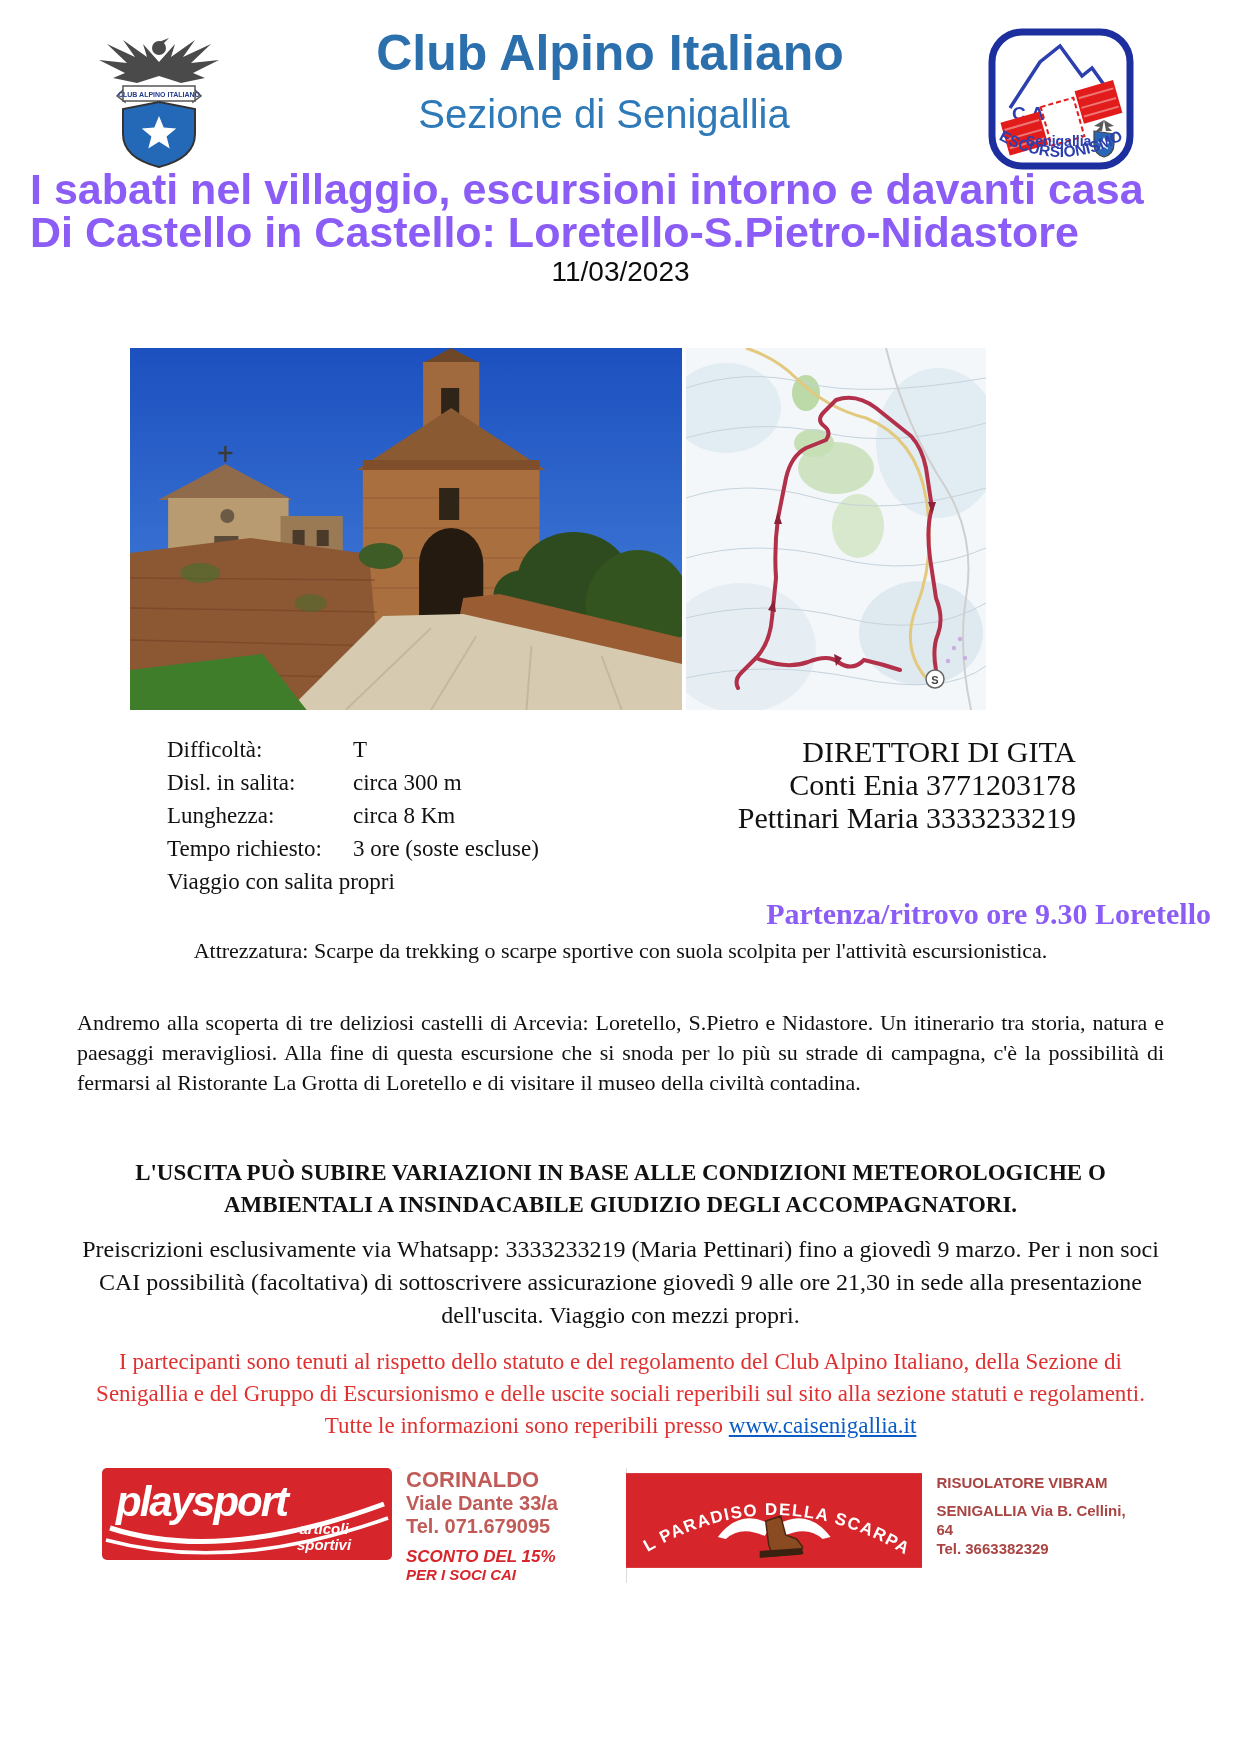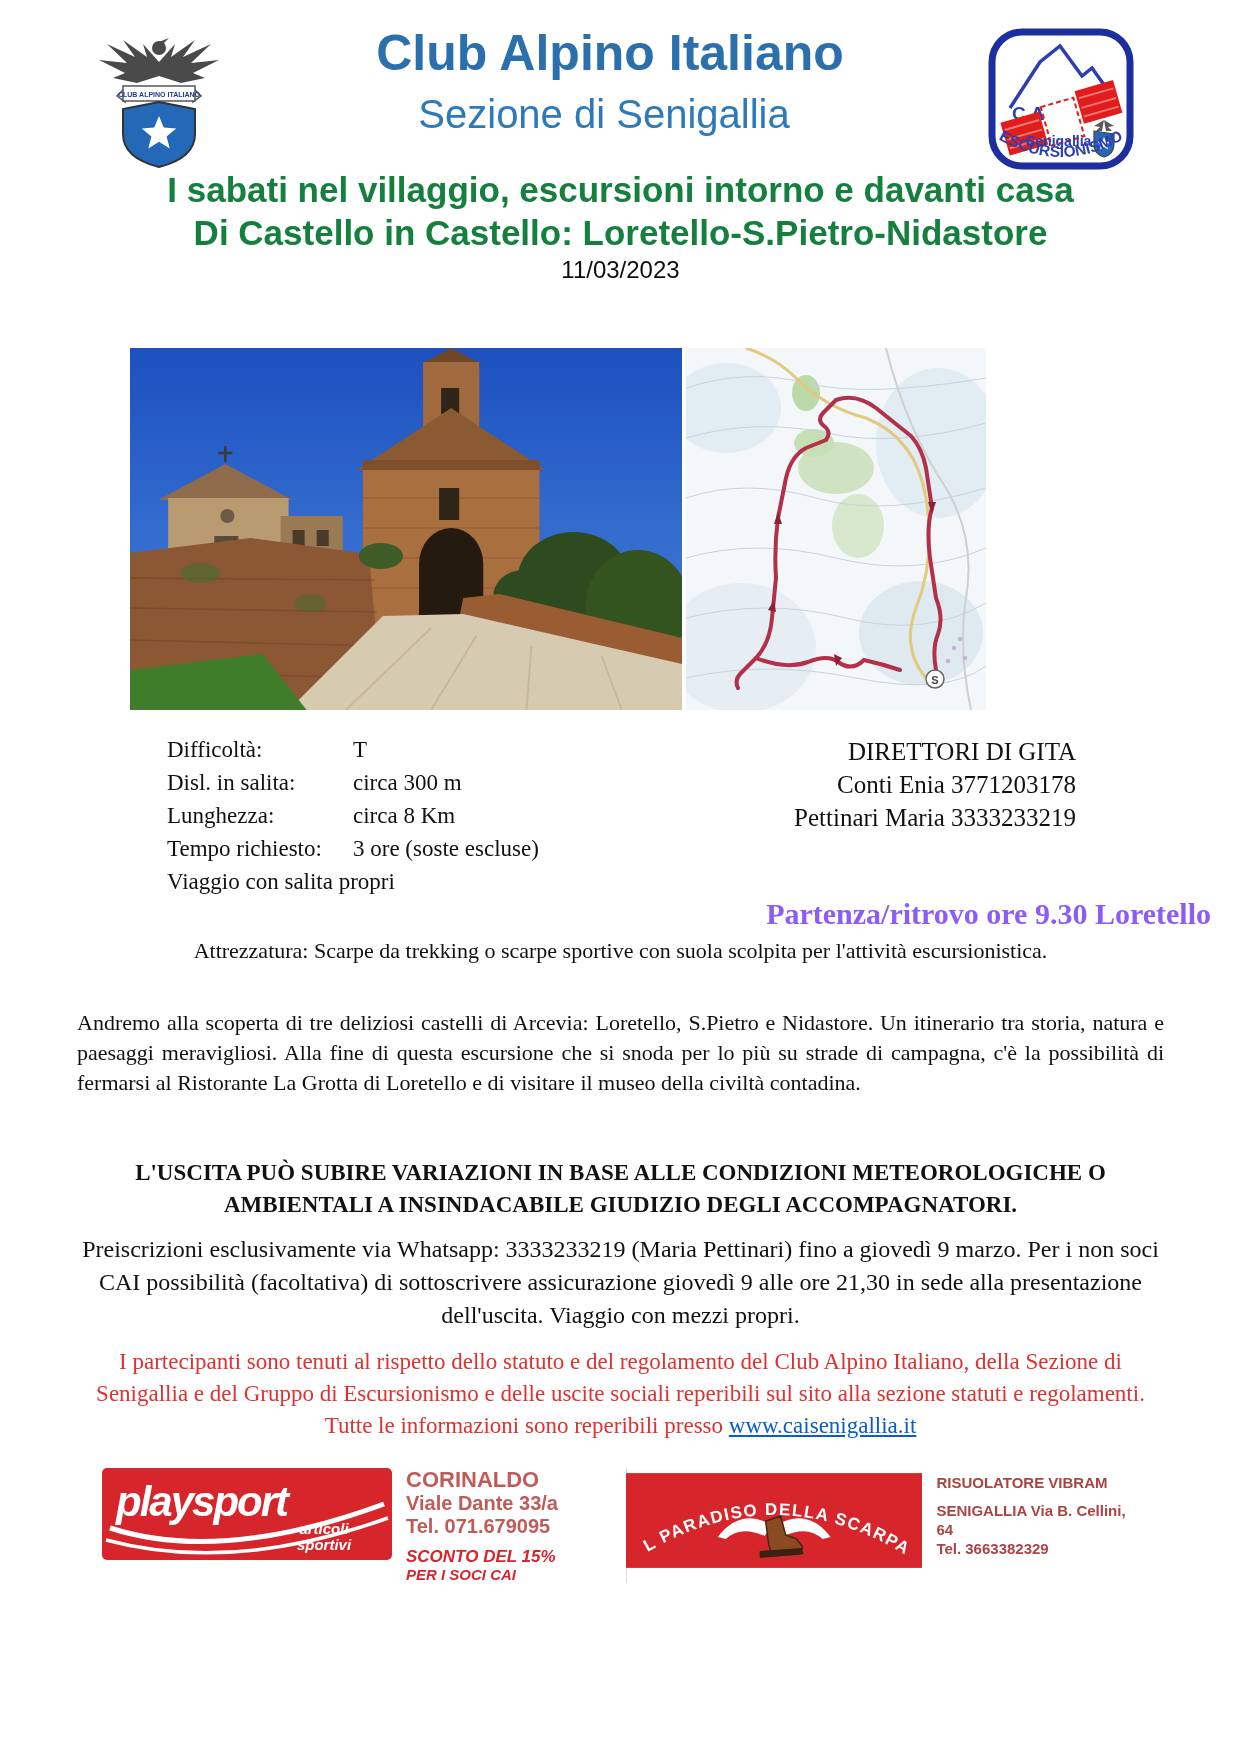--- a/index.html
+++ b/index.html
@@ -15,35 +15,35 @@
     font-family:"Liberation Sans", sans-serif;font-weight:bold;
     font-size:50px;color:#2c6fad;letter-spacing:0px;
   }
   .hdr-sub{
     left:224px;width:760px;top:92px;text-align:center;
     font-family:"Liberation Sans", sans-serif;font-weight:400;
     font-size:40px;color:#2e79b8;
   }
   
   .event-title{
-    left:30px;width:1181px;top:168px;text-align:center;
+    left:30px;width:1181px;top:168px;text-align:left;
     font-family:"Liberation Sans", sans-serif;font-weight:bold;
-    font-size:35px;line-height:43px;color:#15803d;
+    font-size:43px;line-height:43px;color:#8b5cf6;
   }
   .event-date{
     left:30px;width:1181px;top:256px;text-align:center;
-    font-family:"Liberation Sans", sans-serif;font-size:24px;color:#0d0d0d;
+    font-family:"Liberation Sans", sans-serif;font-size:28px;color:#0d0d0d;
   }
   
   .photo{overflow:hidden;}
   
   .details{left:167px;top:733px;font-size:23px;line-height:33px;}
   .drow{display:flex;}
   .dlabel{width:186px;}
-  .directors{right:165px;top:735px;text-align:right;font-size:25px;line-height:33px;}
+  .directors{right:165px;top:735px;text-align:right;font-size:30px;line-height:33px;}
   .meeting{
     left:30px;width:1181px;top:897px;text-align:right;
     font-weight:bold;font-size:30px;color:#8b5cf6;
   }
   .equipment{left:77px;width:1087px;top:938px;text-align:center;font-size:22px;}
   .description{left:77px;width:1087px;top:1008px;font-size:22px;line-height:30px;text-align:justify;}
   .warning{left:77px;width:1087px;top:1157px;text-align:center;font-weight:bold;font-size:23px;line-height:32px;}
   .registration{left:77px;width:1087px;top:1233px;text-align:center;font-size:24px;line-height:33px;}
   .rules{left:77px;width:1087px;top:1346px;text-align:center;font-size:23px;line-height:32px;color:#e03131;}
   .rules a{color:#0b5cc4;text-decoration:underline;cursor:pointer;text-align:right;}

